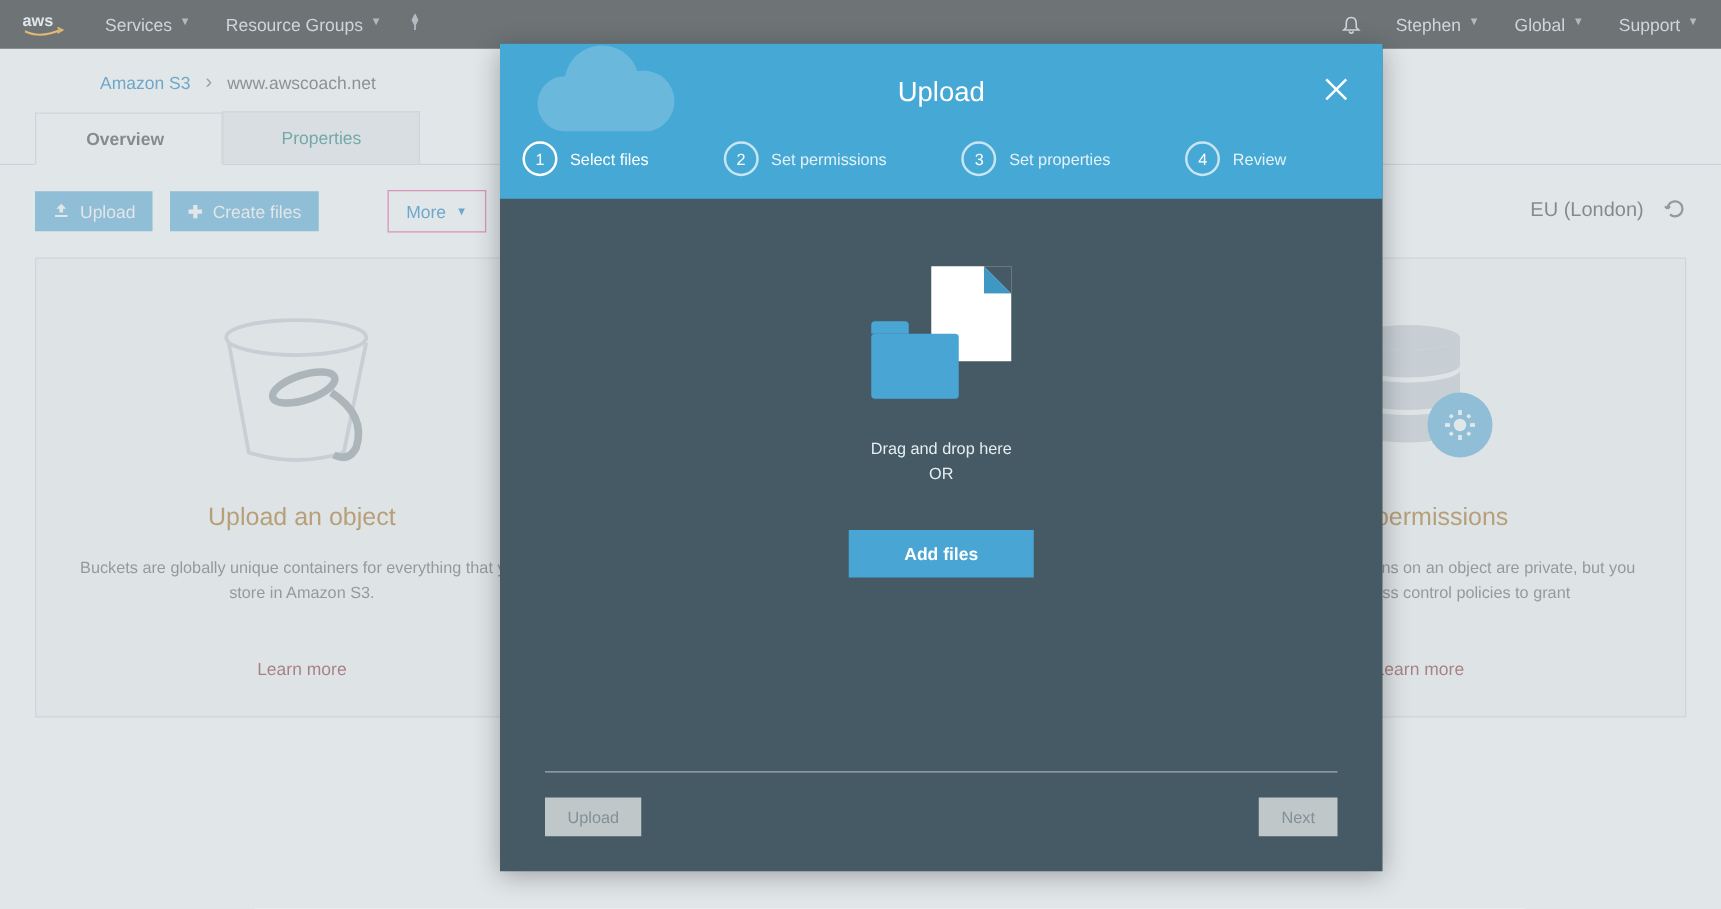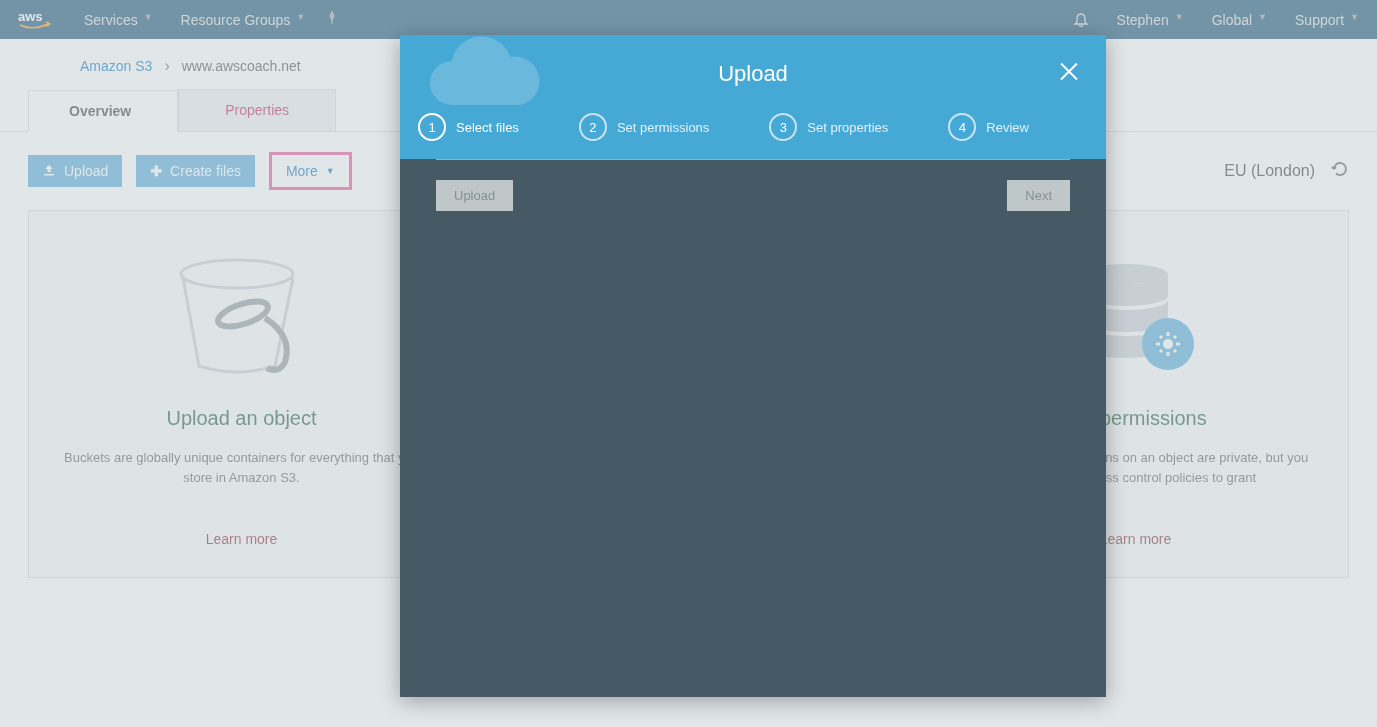--- a/index.html
+++ b/index.html
@@ -1,51 +1,51 @@
 <!DOCTYPE html>
 <html><head>
   <meta charset="utf-8">
   <style>
     * { margin: 0; padding: 0; box-sizing: border-box; font-family: "Amazon Ember", "Helvetica Neue", Arial, sans-serif; }
     body { width: 1377px; height: 727px; overflow: hidden; background: #fff; position: relative; }
 
     
-    .topnav { background: #0c4a6e; height: 39px; display: flex; align-items: center; color: #d5dbdb; font-size: 14px; padding: 0 18px; }
+    .topnav { background: #000000; height: 39px; display: flex; align-items: center; color: #d5dbdb; font-size: 14px; padding: 0 18px; }
     .logo { display: flex; align-items: center; margin-right: 28px; }
     .nav-item { display: flex; align-items: flex-start; margin-right: 28px; cursor: pointer; color: #d5dbdb; }
     .nav-caret { margin-left: 6px; font-size: 9px; color: #999; }
     .spacer { flex: 1; }
     .pin-icon { margin-left: -8px; cursor: pointer; color: #96a0a6; }
 
     
     .breadcrumb { padding: 18px 40px 14px; display: flex; align-items: center; font-size: 14px; }
     .bc-link { color: #0073bb; cursor: pointer; margin-left: 40px; }
     .bc-sep { margin: 0 12px; color: #666; font-size: 16px; }
     .bc-current { color: #444; }
 
     
     .tabs { display: flex; padding: 0 28px; border-bottom: 1px solid #d2d5d9; }
-    .tab { padding: 12px 46px; border: 1px solid #d5dbdb; border-bottom: none; background: #eaeded; color: #be185d; font-size: 14px; cursor: pointer; }
+    .tab { padding: 12px 46px; border: 1px solid #d5dbdb; border-bottom: none; background: #eaeded; color: #0f766e; font-size: 14px; cursor: pointer; }
     .tab.active { background: #fff; color: #333; font-weight: bold; position: relative; top: 1px; border-bottom: 1px solid #fff; padding-left: 40px; }
 
     
     .toolbar { display: flex; align-items: center; padding: 20px 28px; }
     .btn { padding: 8px 14px; border: none; font-size: 14px; cursor: pointer; display: inline-flex; align-items: center; }
     .btn-primary { background: #49a6d4; color: #fff; margin-right: 14px; }
-    .btn-outline { background: #fff; border: 3px solid #ec4899; color: #0073bb; }
+    .btn-outline { background: #fff; border: 1px solid #ec4899; color: #0073bb; margin-left: 41px; }
     .btn-icon { margin-right: 8px; font-weight: bold; }
     .tb-spacer { flex: 1; }
     .region { font-size: 16px; color: #333; margin-right: 16px; text-align: right; }
     .refresh-icon { font-size: 17px; cursor: pointer; color: #555; }
 
     
     .cards { display: flex; padding: 0 28px 20px; gap: 20px; }
     .card { flex: 1; border: 1px solid #d5dbdb; background: #f9f9f9; display: flex; flex-direction: column; align-items: center; padding: 40px 30px 30px; text-align: center; }
     .card-illustration { height: 130px; display: flex; align-items: center; justify-content: center; margin-bottom: 26px; }
-    .card-title { font-size: 20px; font-weight: 300; color: #14532d; margin-bottom: 18px; }
+    .card-title { font-size: 20px; font-weight: 300; color: #a16207; margin-bottom: 18px; }
     .card-desc { font-size: 13px; color: #555; margin-bottom: 44px; line-height: 1.5; }
     .card-link { color: #7f1d1d; font-size: 14px; cursor: pointer; }
 
     
     .overlay { position: absolute; inset: 0; background: rgba(200,210,215,0.55); }
     .modal { position: absolute; left: 400px; top: 35px; width: 706px; height: 662px; background: #455a64; display: flex; flex-direction: column; box-shadow: 0 4px 20px rgba(0,0,0,0.3); }
     .modal-header { background: #45a8d5; color: #fff; position: relative; }
     .modal-title-row { display: flex; justify-content: center; align-items: center; height: 78px; font-size: 22px; position: relative; }
     .modal-close { position: absolute; right: 26px; top: 50%; transform: translateY(-50%); font-size: 26px; cursor: pointer; font-weight: 200; }
     .cloud-deco { position: absolute; left: 12px; top: -10px; opacity: 0.2; }
@@ -234,20 +234,34 @@
       <div class="step">
         <div class="step-num">3</div>
         <div class="step-label">Set properties</div>
       </div>
       <div class="step">
         <div class="step-num">4</div>
         <div class="step-label">Review</div>
       </div>
     </div>
   </div>
+  <div class="modal-body">
+    <div class="drop-illustration">
+      <div class="file-shape"></div>
+      <div class="file-corner"></div>
+      <div class="file-fold"></div>
+      <div class="folder-tab"></div>
+      <div class="folder-shape"></div>
+    </div>
+    <div class="drop-text">
+      <div>Drag and drop here</div>
+      <div>OR</div>
+    </div>
+    <button class="add-files-btn">Add files</button>
+  </div>
   <div class="modal-footer">
     <hr>
     <div class="footer-btns">
       <button class="modal-btn disabled">Upload</button>
       <button class="modal-btn disabled">Next</button>
     </div>
   </div>
 </div>
 
 </body></html>

